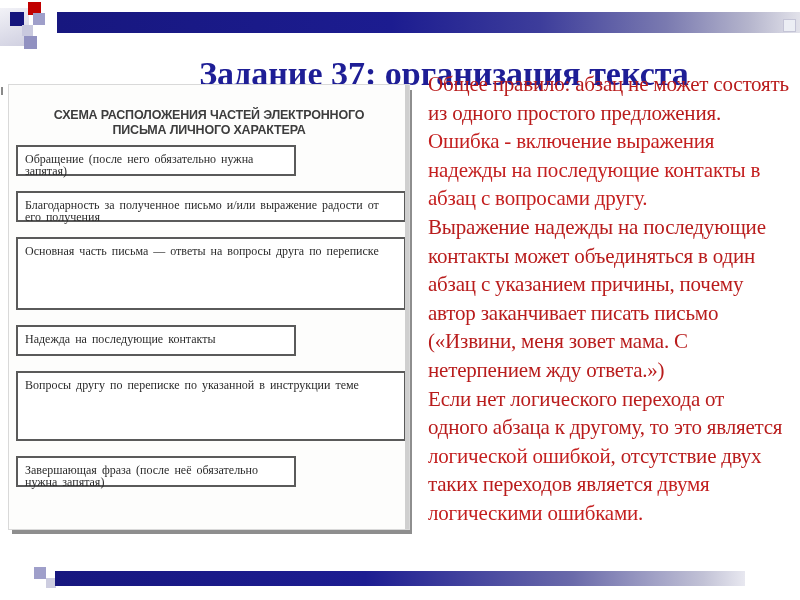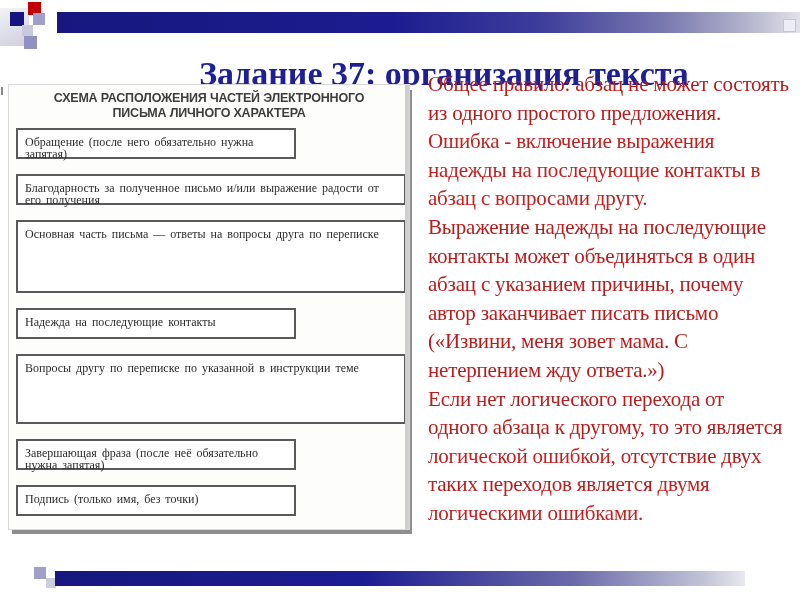--- a/index.html
+++ b/index.html
@@ -30,21 +30,21 @@
     font-family:"Liberation Serif",serif;margin-left:44px;}
 
   
   .paper{position:absolute;left:8px;top:84px;width:402px;height:446px;box-sizing:border-box;
     background:#fdfdfc;border:1px solid #d9d9d9;
     box-shadow:3px 5px 0 -1px #8e8e8e;}
   .paper-edge{position:absolute;right:0;top:0;bottom:0;width:4px;background:#cfcfcf;}
   .scan-tick{position:absolute;left:1px;top:87px;width:2px;height:8px;background:#8a8a8a;}
   .scheme-title{padding-top:6px;text-align:center;
     font-family:"Liberation Sans",sans-serif;font-weight:bold;
-    font-size:12.5px;line-height:14.5px;color:#3d3d3d;letter-spacing:-0.2px;}
+    font-size:12.5px;line-height:14.5px;color:#3d3d3d;letter-spacing:-0.2px;margin-top:17px;}
   .boxes{margin:8px 0 0 7px;}
   .sbox{box-sizing:border-box;border:2px solid #5a5a5a;background:#fff;
     margin-bottom:15px;padding:6px 8px 0 7px;
     font-family:"Liberation Serif",serif;font-size:12px;line-height:12px;
     color:#2b2b2b;word-spacing:2px;}
   .sbox.narrow{width:280px;height:31px;}
   .sbox.wide{width:390px;height:31px;}
   .sbox.wide.tall{height:73px;}
   .sbox.wide.tall2{height:70px;}
 
@@ -96,23 +96,20 @@
         </div>
 
         <div class="sbox wide tall2">
           <span>Вопросы другу по переписке по указанной в инструкции теме</span>
         </div>
 
         <div class="sbox narrow">
           <span>Завершающая фраза (после неё обязательно нужна запятая)</span>
         </div>
 
-        <div class="sbox narrow">
-          <span>Подпись (только имя, без точки)</span>
-        </div>
       </div>
     <div class="paper-edge"></div>
   </div>
 
   <div class="notes">
 
       <div class="nline">
         <span class="blue">Общее правило: абзац не может состоять</span><span class="blue"></span>
       </div>
 

